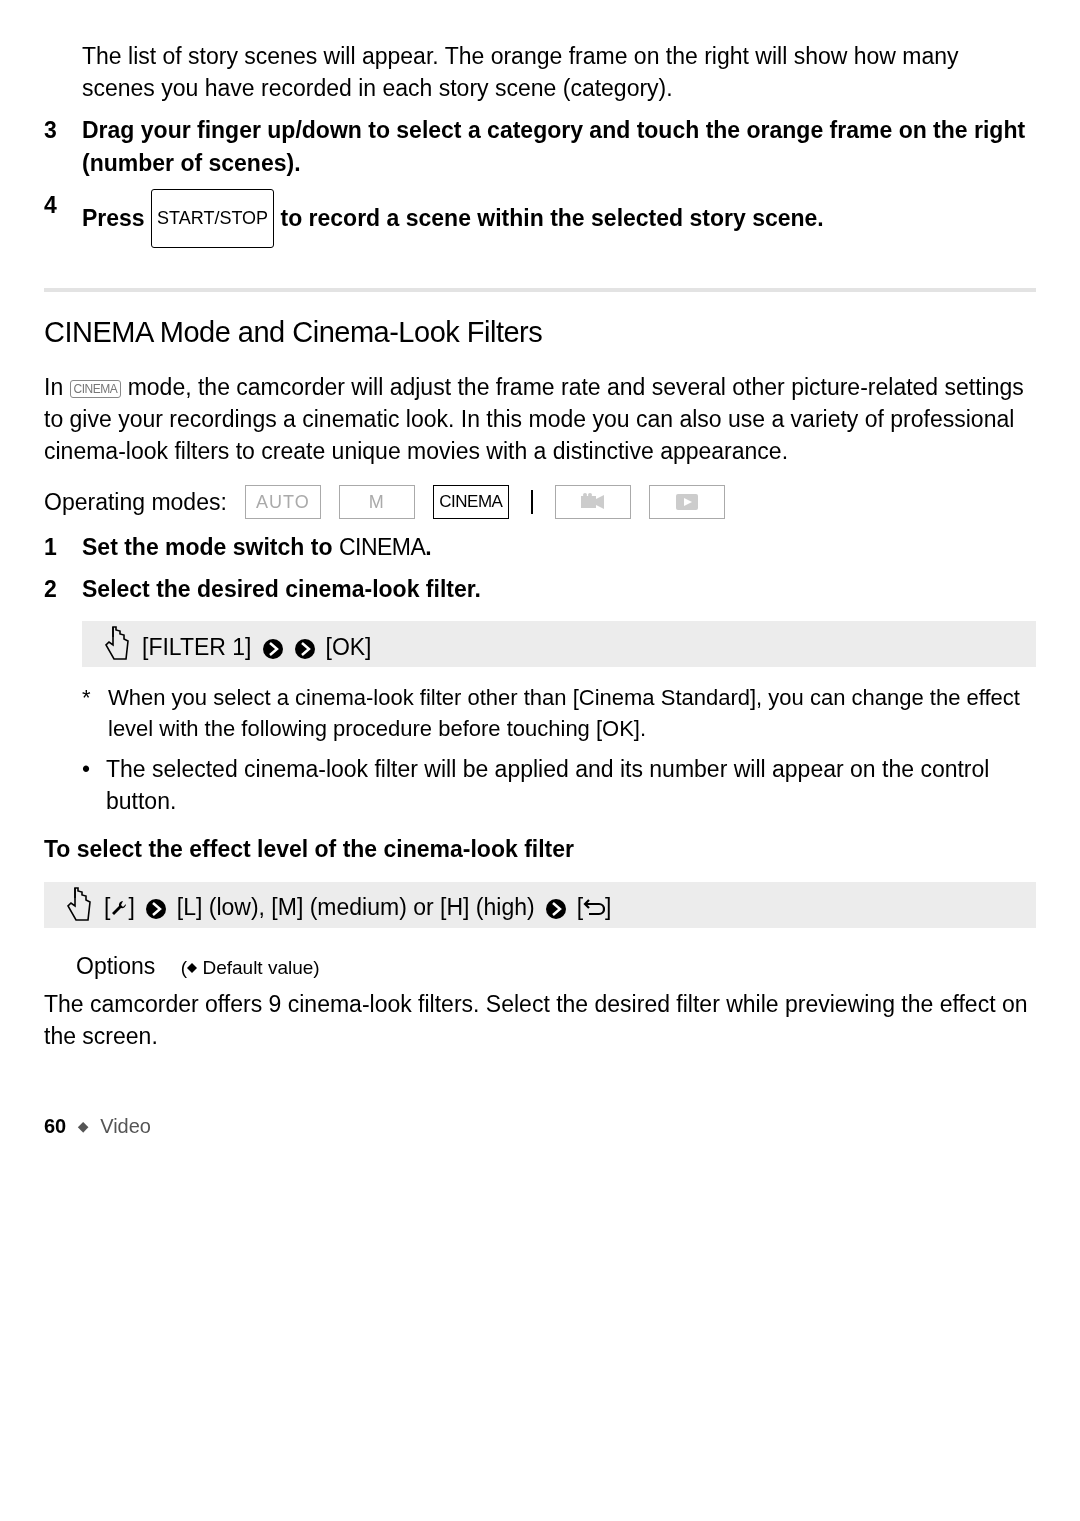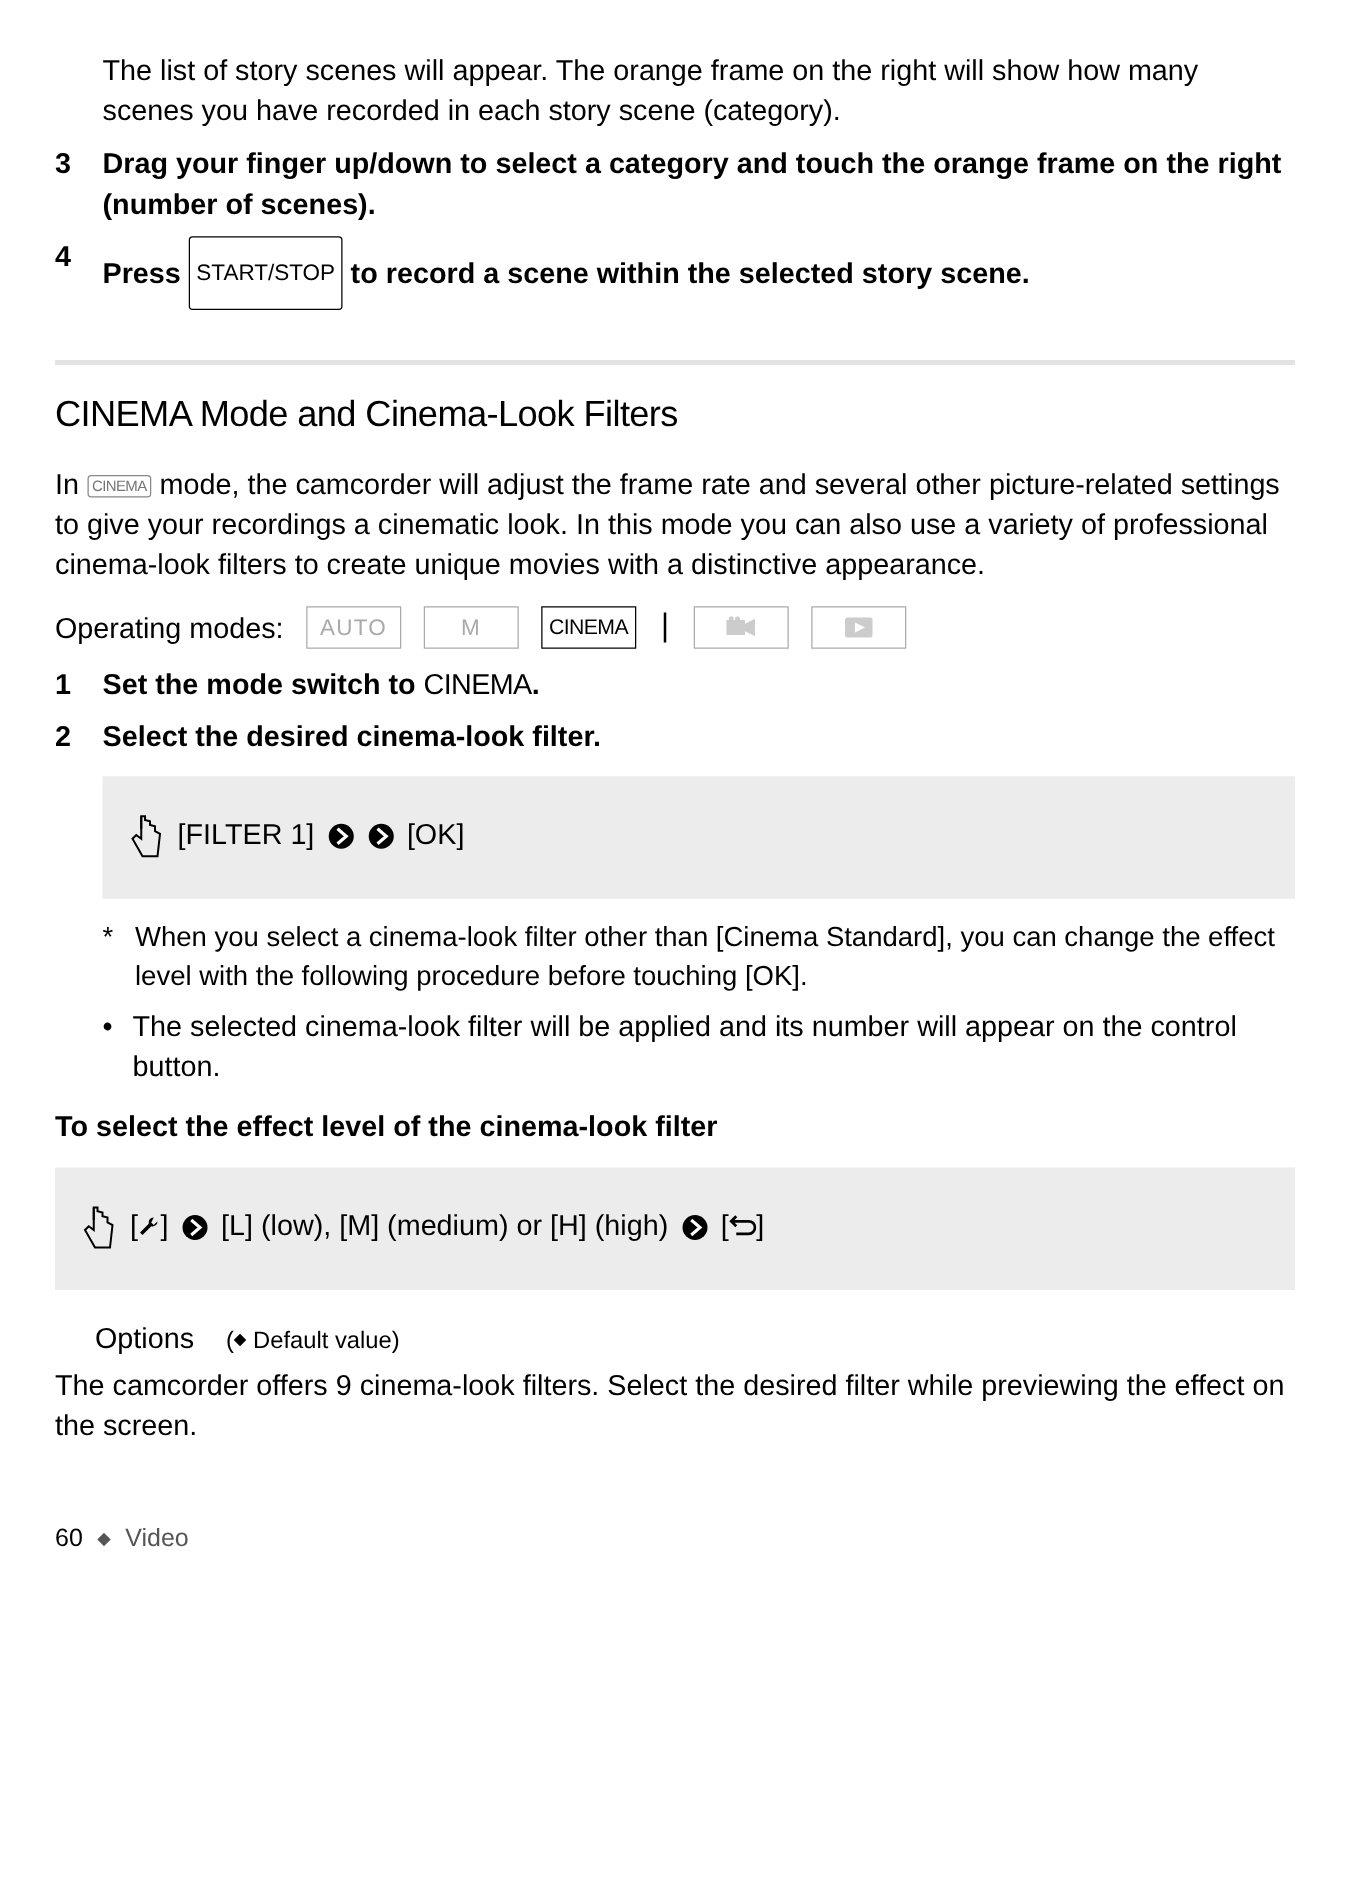--- a/index.html
+++ b/index.html
@@ -62,38 +62,38 @@
     color: #aaa;
     letter-spacing: 1px;
     font-size: 18px;
   }
   .mode-btn.active { border-color: #000; color: #000; }
   .mode-btn.cinema { font-size: 17px; letter-spacing: -0.5px; }
   .mode-sep { width: 2px; height: 24px; background: #000; margin: 0 4px; }
   .touch-box {
     background: #ececec;
     margin: 16px 0 16px 38px;
-    padding: 30px 20px;
+    padding: 4px 20px;
     display: flex;
-    align-items: flex-start;
+    align-items: flex-end;
     gap: 10px;
     font-size: 23px;
   }
   .touch-box.full { margin-left: 0; }
   .note-block { margin-left: 38px; font-size: 22px; }
   .note-row { display: flex; margin-bottom: 8px; }
   .note-marker { width: 26px; flex-shrink: 0; }
   .bullet-row { display: flex; margin-left: 38px; margin-top: 6px; }
   .bullet-mark { width: 24px; flex-shrink: 0; }
   .sub-head { font-weight: bold; margin-top: 16px; margin-bottom: 4px; }
   .options-line { margin-top: 22px; font-size: 23px; }
   .options-word { font-weight: normal; margin-left: 32px; }
   .options-note { font-size: 19px; }
   .footer { margin-top: 60px; font-size: 20px; color: #555; }
-  .footer-page { font-weight: normal; color: #000; }
+  .footer-page { font-weight: bold; color: #000; }
   .footer-dot { margin: 0 6px; font-size: 14px; vertical-align: 2px; }
   .cinema-word {
     font-family: "Helvetica Neue", Helvetica, Arial, sans-serif;
     font-weight: 400;
     letter-spacing: -0.5px;
   }
   svg { vertical-align: middle; }
   .icon-box {
     display:inline-flex;align-items:center;justify-content:center;
   }

